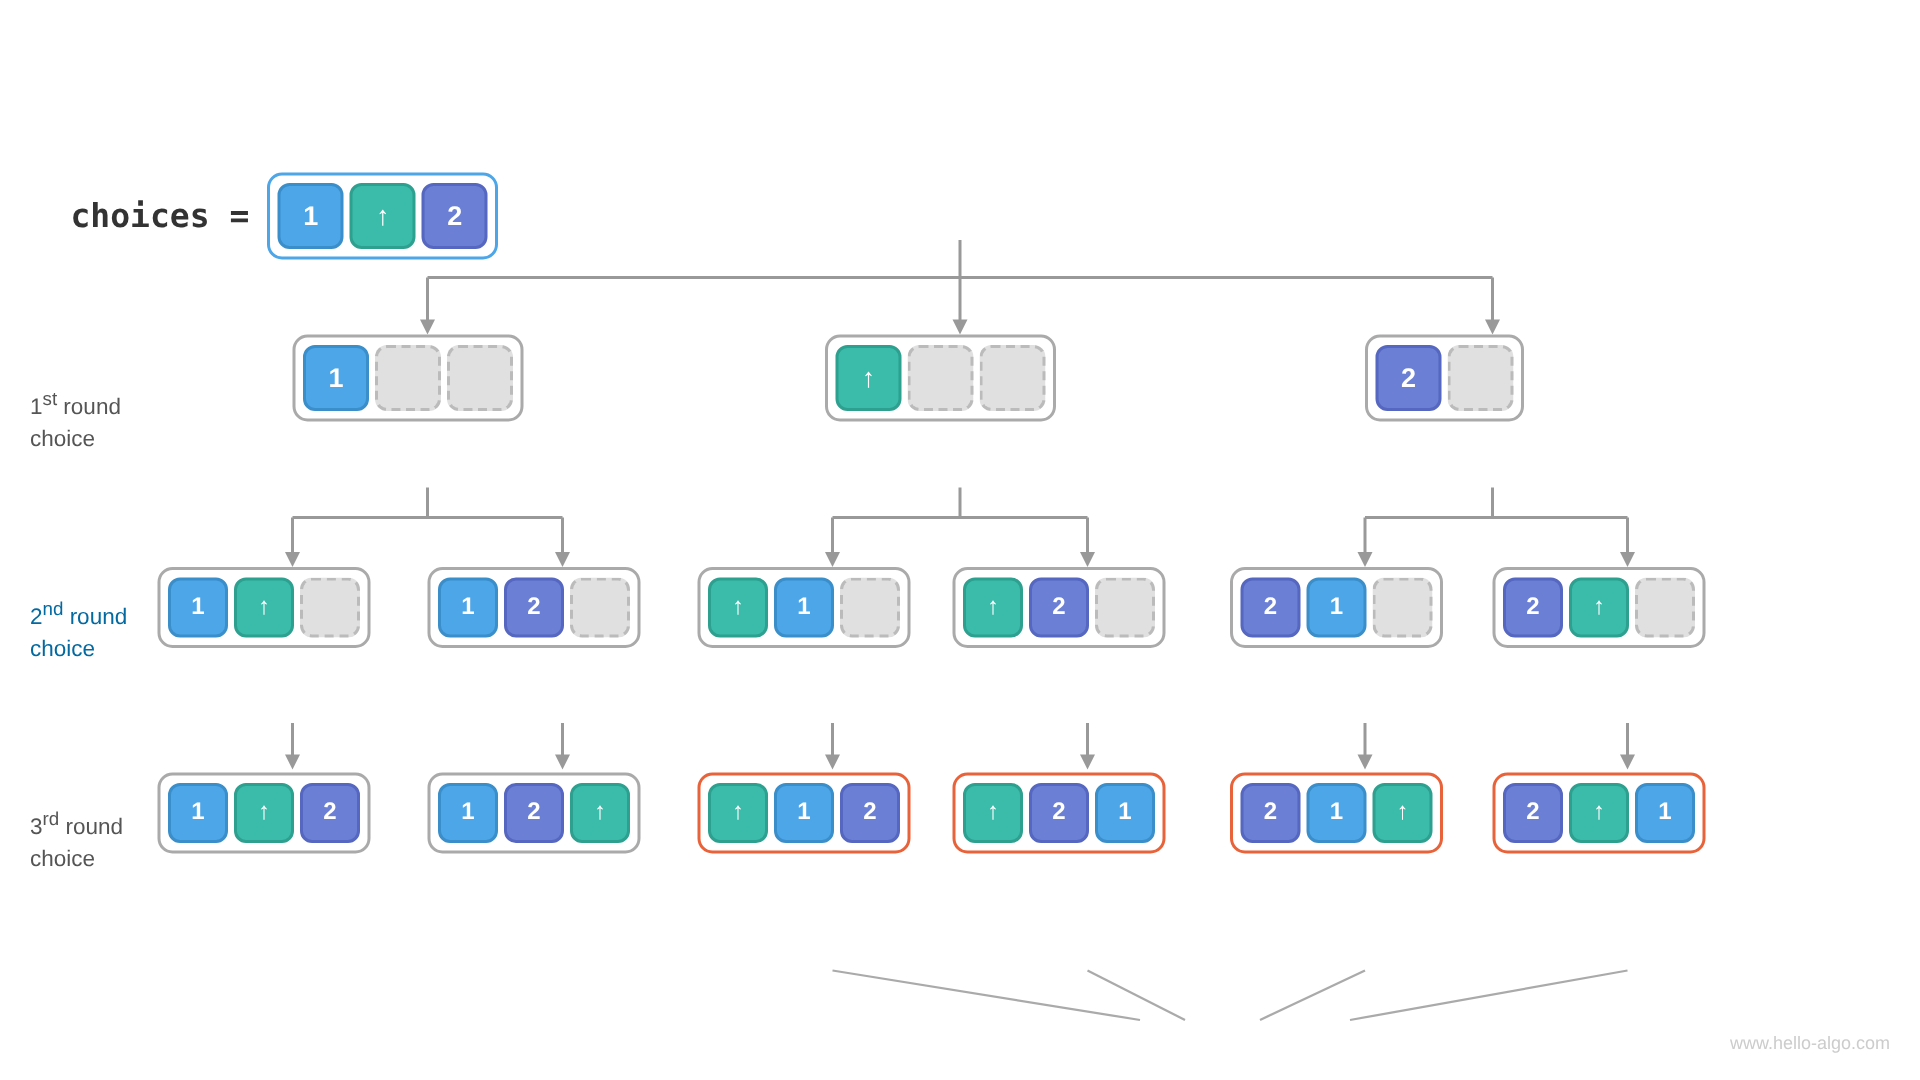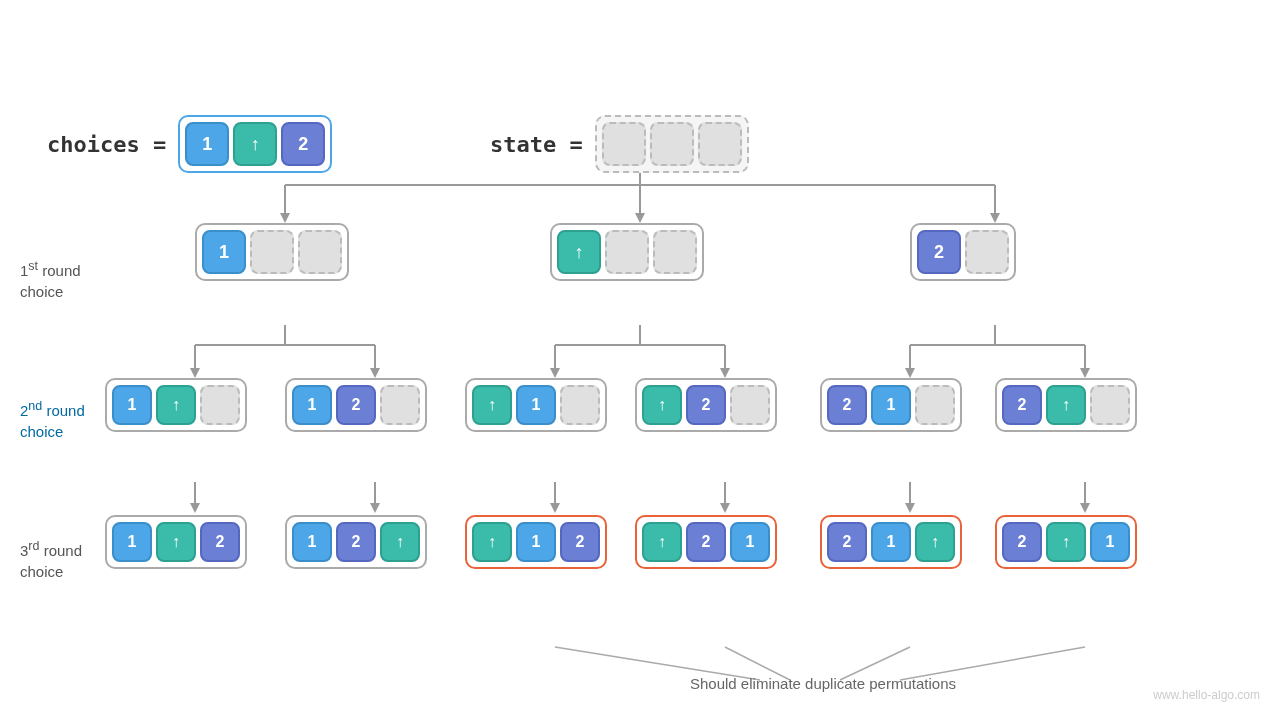--- a/index.html
+++ b/index.html
@@ -95,28 +95,20 @@
   <div style="position:absolute;top:85px;left:47px;display:flex;align-items:center;gap:12px;">
     <span style="font-size:22px;font-weight:700;font-family:monospace;color:#333;">choices =</span>
 
     <div style="display:flex;gap:4px;border:2px solid #4da6e8;border-radius:10px;padding:5px;background:white;">
       <div style="width:44px;height:44px;border-radius:8px;background:#4da6e8;border:2px solid #3a8ec9;display:flex;align-items:center;justify-content:center;font-size:18px;font-weight:700;color:white;">1</div>
       <div style="width:44px;height:44px;border-radius:8px;background:#3bbcaa;border:2px solid #2da090;display:flex;align-items:center;justify-content:center;font-size:18px;font-weight:700;color:white;">↑</div>
       <div style="width:44px;height:44px;border-radius:8px;background:#6b7fd4;border:2px solid #5567c0;display:flex;align-items:center;justify-content:center;font-size:18px;font-weight:700;color:white;">2</div>
     </div>
   </div>
 
-  <div style="position:absolute;top:85px;left:490px;display:flex;align-items:center;gap:12px;">
-    <span style="font-size:22px;font-weight:700;font-family:monospace;color:#333;">state =</span>
-    <div style="display:flex;gap:4px;border:2px dashed #bbb;border-radius:10px;padding:5px;background:#f5f5f5;">
-      <div style="width:44px;height:44px;border-radius:8px;background:#e0e0e0;border:2px dashed #bbb;"></div>
-      <div style="width:44px;height:44px;border-radius:8px;background:#e0e0e0;border:2px dashed #bbb;"></div>
-      <div style="width:44px;height:44px;border-radius:8px;background:#e0e0e0;border:2px dashed #bbb;"></div>
-    </div>
-  </div>
 
   <div style="position:absolute;top:228px;left:20px;font-size:15px;color:#555;line-height:1.4;width:100px;">
     <span>1<sup>st</sup> round<br>choice</span>
   </div>
   <div style="position:absolute;top:368px;left:20px;font-size:15px;color:#0369a1;line-height:1.4;width:100px;">
     <span>2<sup>nd</sup> round<br>choice</span>
   </div>
   <div style="position:absolute;top:508px;left:20px;font-size:15px;color:#555;line-height:1.4;width:100px;">
     <span>3<sup>rd</sup> round<br>choice</span>
   </div>
@@ -203,18 +195,17 @@
     <div style="width:40px;height:40px;border-radius:8px;background:#4da6e8;border:2px solid #3a8ec9;display:flex;align-items:center;justify-content:center;font-size:16px;font-weight:700;color:white;">1</div>
     <div style="width:40px;height:40px;border-radius:8px;background:#3bbcaa;border:2px solid #2da090;display:flex;align-items:center;justify-content:center;font-size:16px;font-weight:700;color:white;">↑</div>
   </div>
 
   <div style="position:absolute;top:485px;left:995px;display:flex;gap:4px;border:2.5px solid #e8623a;border-radius:10px;padding:5px;background:white;">
     <div style="width:40px;height:40px;border-radius:8px;background:#6b7fd4;border:2px solid #5567c0;display:flex;align-items:center;justify-content:center;font-size:16px;font-weight:700;color:white;">2</div>
     <div style="width:40px;height:40px;border-radius:8px;background:#3bbcaa;border:2px solid #2da090;display:flex;align-items:center;justify-content:center;font-size:16px;font-weight:700;color:white;">↑</div>
     <div style="width:40px;height:40px;border-radius:8px;background:#4da6e8;border:2px solid #3a8ec9;display:flex;align-items:center;justify-content:center;font-size:16px;font-weight:700;color:white;">1</div>
   </div>
 
-  <div style="position:absolute;top:645px;left:690px;font-size:15px;color:#666;">Should eliminate duplicate permutations</div>
 
   <div style="position:absolute;bottom:8px;right:20px;font-size:12px;color:#ccc;">www.hello-algo.com</div>
 
   </div>
 </div>
 
 </body></html>

